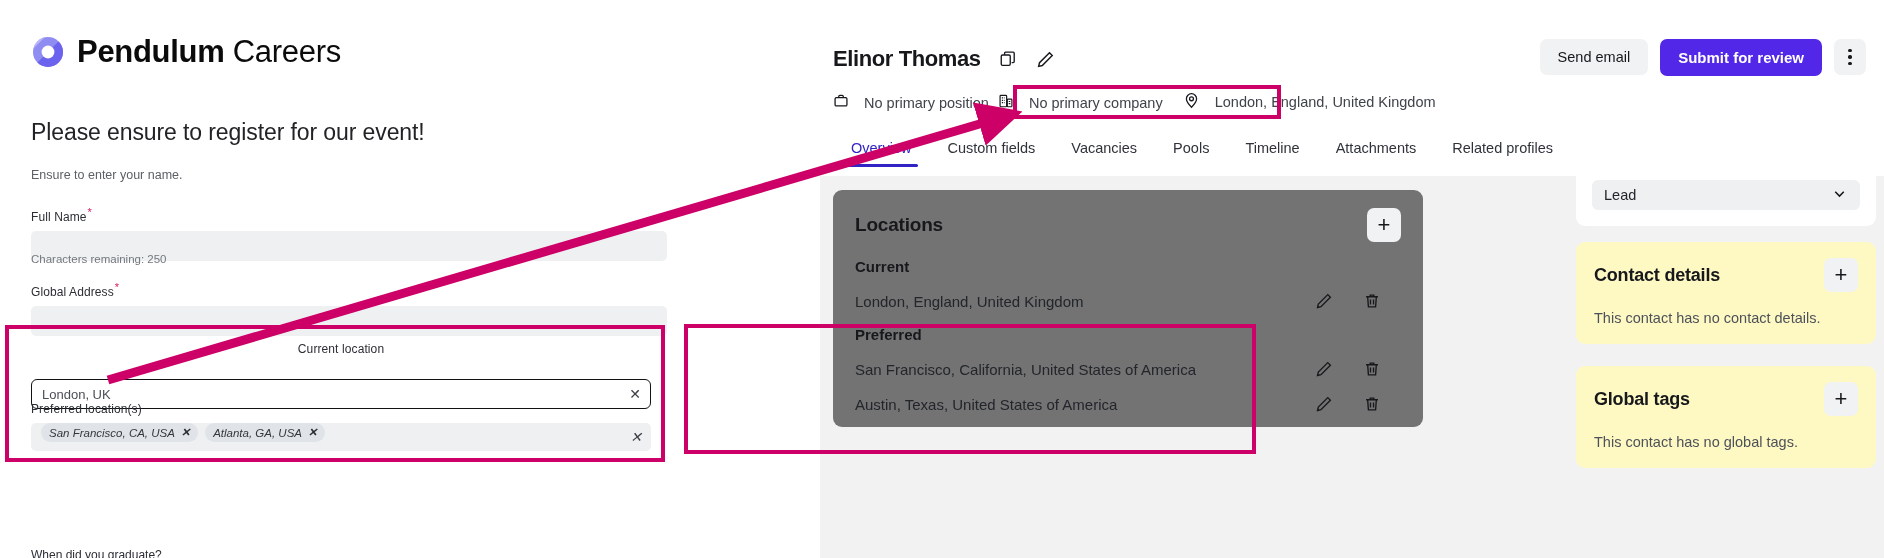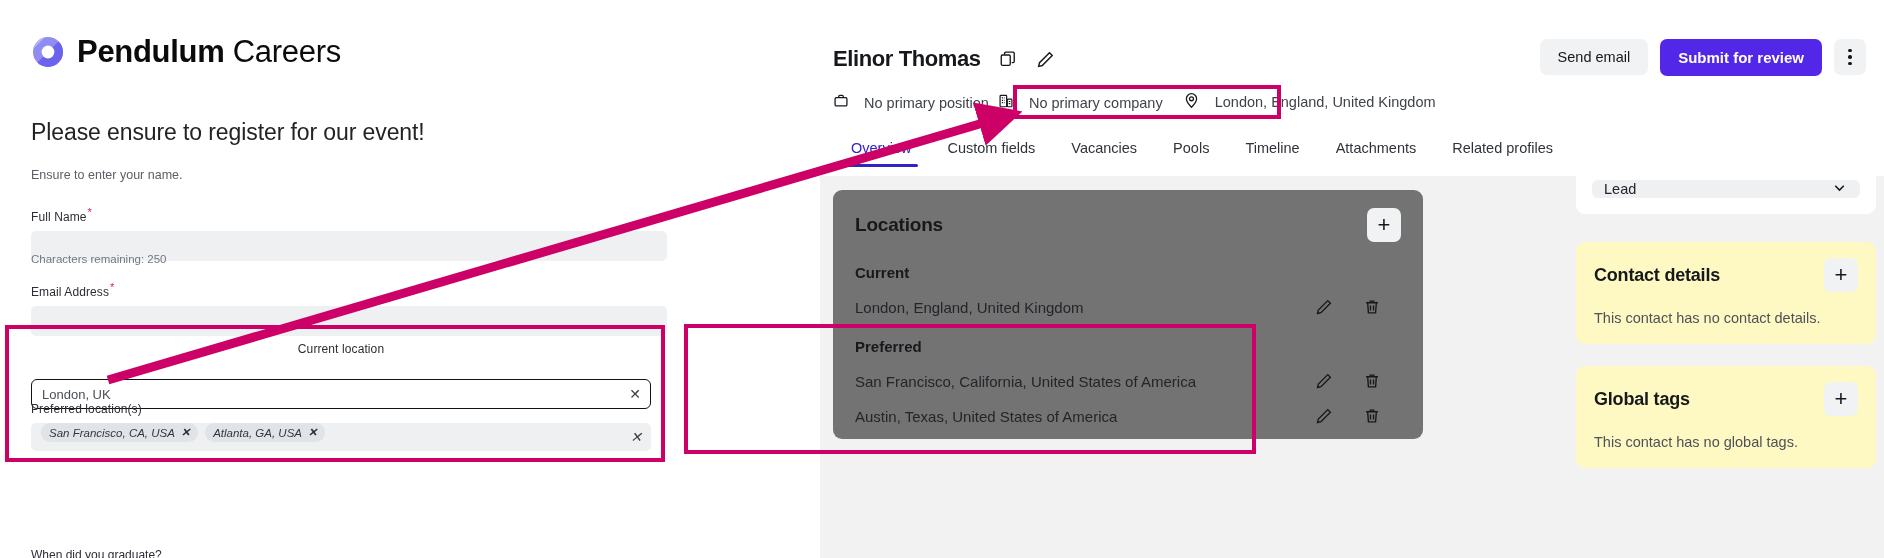--- a/index.html
+++ b/index.html
@@ -136,35 +136,35 @@
     position: absolute; left: 13px; top: 14px; width: 590px;
     background: #737373; border-radius: 9px; padding: 18px 22px 14px 22px;
   }
   .card-title-row { display: flex; align-items: center; justify-content: space-between; }
   .card-title { font-size: 19px; font-weight: 700; color: #16181c; letter-spacing:-0.2px;}
   .plus-btn {
     width: 34px; height: 34px; background: #f1f2f4; border-radius: 7px; border:none;
     display:flex; align-items:center; justify-content:center; cursor:pointer;
     font-size: 22px; color: #16181c; line-height: 1; font-family: inherit;
   }
-  .sub-head { font-size: 15px; font-weight: 700; color: #16181c; margin-top: 22px; }
+  .sub-head { font-size: 15px; font-weight: 700; color: #16181c; margin-top: 16px; }
   .loc-row {
     display:flex; align-items:center; justify-content:space-between;
     margin-top: 17px;
   }
   .loc-text { font-size: 15px; color: #22252a; }
   .row-actions { display:flex; align-items:center; gap: 30px; margin-right: 20px; }
   .row-icon { cursor: pointer; display:flex; }
 
   #sidebar-right { position: absolute; right: 0px; top: 0px; width: 314px; }
   .side-card { background: #fef9c3; border-radius: 9px; margin-bottom: 13px; padding: 16px 18px 18px 18px; }
   #stage-card { position:absolute; right: 8px; top: -10px; width: 300px;
     background:#fff; border-radius: 9px; padding: 14px 16px 16px 16px; }
   #stage-select {
-    background: #eef0f2; border-radius: 6px; height: 18px;
+    background: #eef0f2; border-radius: 6px; height: 30px;
     display:flex; align-items:center; justify-content: space-between;
     padding: 0 12px; cursor: pointer;
   }
   #stage-value { font-size: 14.5px; color: #22252a; }
   .side-card-title { font-size: 18px; font-weight: 700; color: #16181c; letter-spacing:-0.2px;}
   .side-empty { font-size: 14.5px; color: #4d5159; margin-top: 18px; }
 
   
   #annotations { position:absolute; left:0; top:0; width:1884px; height:558px; pointer-events:none; }
   .hl-box { position: absolute; border: 4px solid #cc0066; box-sizing: border-box; }
@@ -204,21 +204,21 @@
     <div id="form-sub">Ensure to enter your name.</div>
 
     <div id="fld-fullname">
       <div class="field-label"><span>Full Name</span><span class="req">*</span></div>
       <div class="input-box"></div>
     </div>
 
     <div id="chars-remaining" class="helper">Characters remaining: 250</div>
 
     <div id="fld-email">
-      <div class="field-label"><span>Email Address</span><span class="req">*</span></div>
+      <div class="field-label"><span>Global Address</span><span class="req">*</span></div>
       <div class="input-box"></div>
     </div>
 
     <div id="fld-current-location">
       <div class="field-label">Current location</div>
       <div id="current-location-input">
         <span id="current-location-value">London, UK</span>
         <span class="clear-x">✕</span>
       </div>
     </div>

